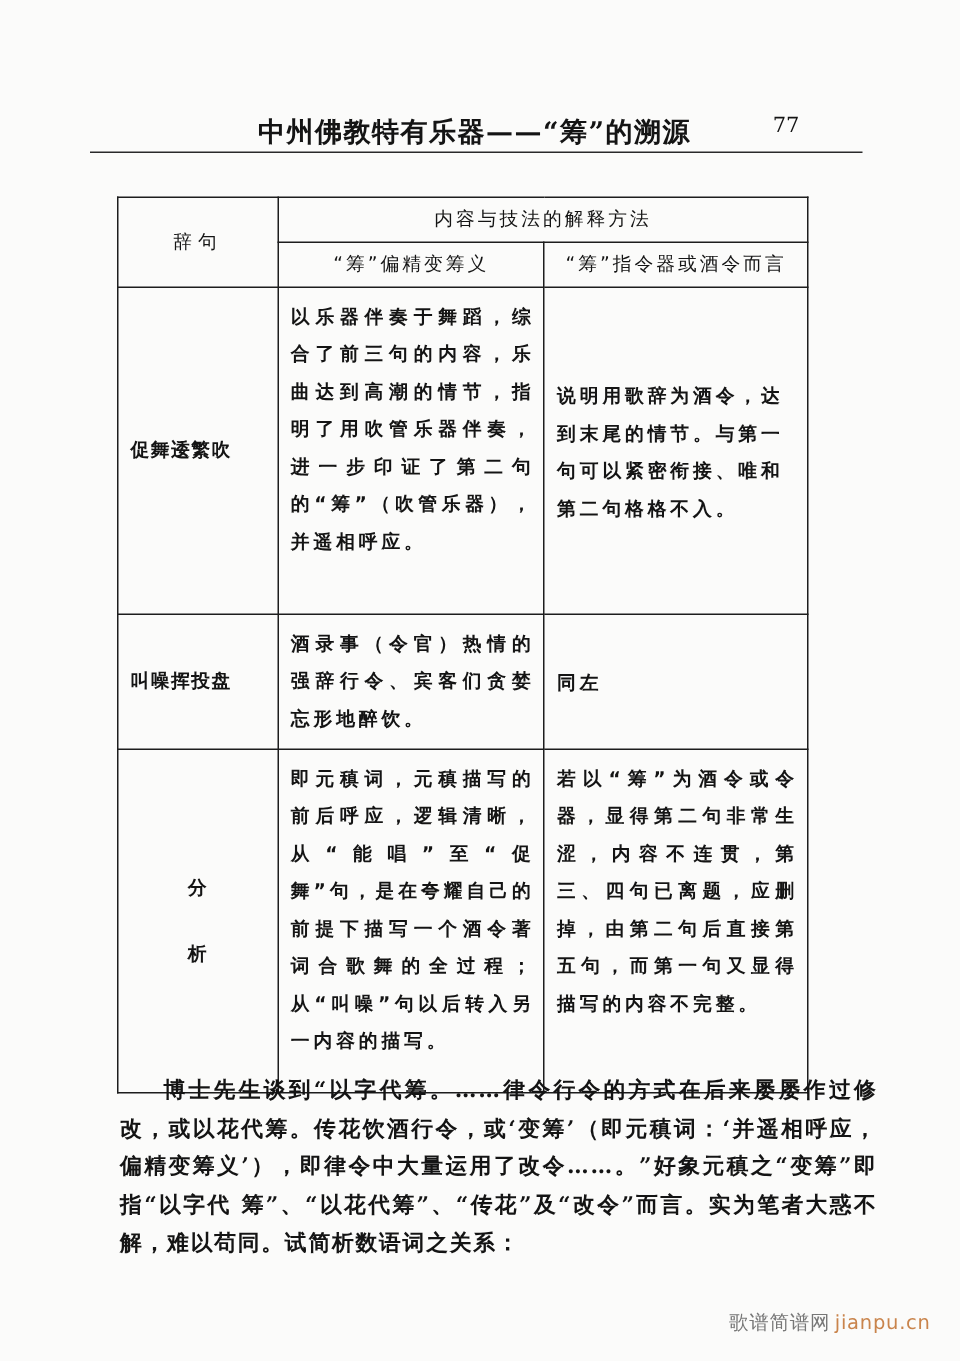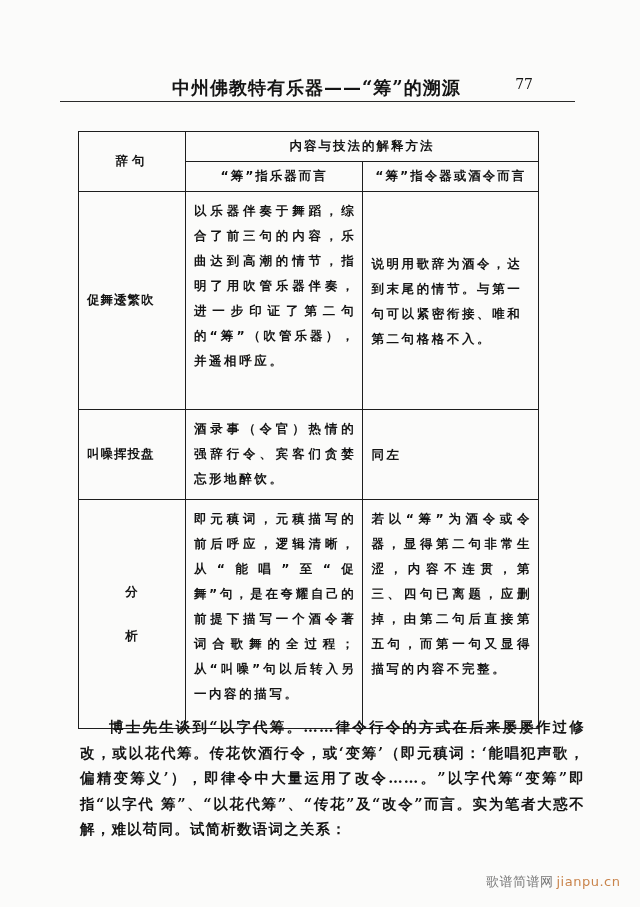--- a/index.html
+++ b/index.html
@@ -23,21 +23,21 @@
       font-family: "DejaVu Serif", "Liberation Serif", serif;
     }
     table.analysis {
       position: absolute; left: 78px; top: 131px;
       width: 461px; border-collapse: collapse;
       font-size: 12.5px; font-weight: bold;
     }
     table.analysis td, table.analysis th {
       border: 1.5px solid #1d1d1d; padding: 0; vertical-align: middle;
     }
-    th { font-weight: bold; }
+    th { font-weight: normal; }
     .h-phrase { width: 110px; height: 58px; text-align: center; letter-spacing: 4px; }
     .h-group { height: 29px; text-align: center; letter-spacing: 2px; }
     .h-sub { height: 29px; text-align: center; letter-spacing: 2px; }
     .c-phrase { width: 110px; text-align: left; padding-left: 8px !important; letter-spacing: 1px; }
     .c-phrase.centered { text-align: center; padding-left: 0 !important; line-height: 44px; }
     .c-text {
       width: 174px; padding: 6px 6px 8px 8px !important; line-height: 25px;
       letter-spacing: 2.6px; text-align: justify; vertical-align: top !important;
     }
     .c-text.mid { vertical-align: middle !important; }
@@ -66,21 +66,21 @@
   <span class="page-number">77</span>
 </div>
 
 <table class="analysis">
   <tbody>
       <tr>
     <th class="h-phrase" rowspan="2">辞句</th>
     <th class="h-group" colspan="2">内容与技法的解释方法</th>
   </tr>
   <tr>
-    <th class="h-sub">“筹”指乐器而言</th>
+    <th class="h-sub">“筹”偏精变筹义</th>
     <th class="h-sub">“筹”指令器或酒令而言</th>
   </tr>
   <tr class="r1">
     <td class="c-phrase">促舞逶繁吹</td>
     <td class="c-text">以乐器伴奏于舞蹈，综合了前三句的内容，乐曲达到高潮的情节，指明了用吹管乐器伴奏，进一步印证了第二句的“筹”（吹管乐器），并遥相呼应。</td>
     <td class="c-right">说明用歌辞为酒令，达到末尾的情节。与第一句可以紧密衔接、唯和第二句格格不入。</td>
   </tr>
   <tr class="r2">
     <td class="c-phrase">叫噪挥投盘</td>
     <td class="c-text mid">酒录事（令官）热情的强辞行令、宾客们贪婪忘形地醉饮。</td>
@@ -89,18 +89,18 @@
   <tr class="r3">
     <td class="c-phrase centered" style="white-space: pre-line;">分
 析</td>
     <td class="c-text">即元稹词，元稹描写的前后呼应，逻辑清晰，从“能唱”至“促舞”句，是在夸耀自己的前提下描写一个酒令著词合歌舞的全过程；从“叫噪”句以后转入另一内容的描写。</td>
     <td class="c-text">若以“筹”为酒令或令器，显得第二句非常生涩，内容不连贯，第三、四句已离题，应删掉，由第二句后直接第五句，而第一句又显得描写的内容不完整。</td>
   </tr>
 </tbody>
   </table>
 
 <div class="body-text">
-  <p>博士先生谈到“以字代筹。……律令行令的方式在后来屡屡作过修改，或以花代筹。传花饮酒行令，或‘变筹’（即元稹词：‘能唱犯声歌，偏精变筹义’），即律令中大量运用了改令……。”以字代筹“变筹”即指“以字代 筹”、“以花代筹”、“传花”及“改令”而言。实为笔者大惑不解，难以苟同。试简析数语词之关系：</p>
+  <p>博士先生谈到“以字代筹。……律令行令的方式在后来屡屡作过修改，或以花代筹。传花饮酒行令，或‘变筹’（即元稹词：‘并遥相呼应，偏精变筹义’），即律令中大量运用了改令……。”好象元稹之“变筹”即指“以字代 筹”、“以花代筹”、“传花”及“改令”而言。实为笔者大惑不解，难以苟同。试简析数语词之关系：</p>
 </div>
 
 <div class="watermark">
   <span>歌谱简谱网</span><span class="url">jianpu.cn</span>
 </div>
 
 </body></html>

